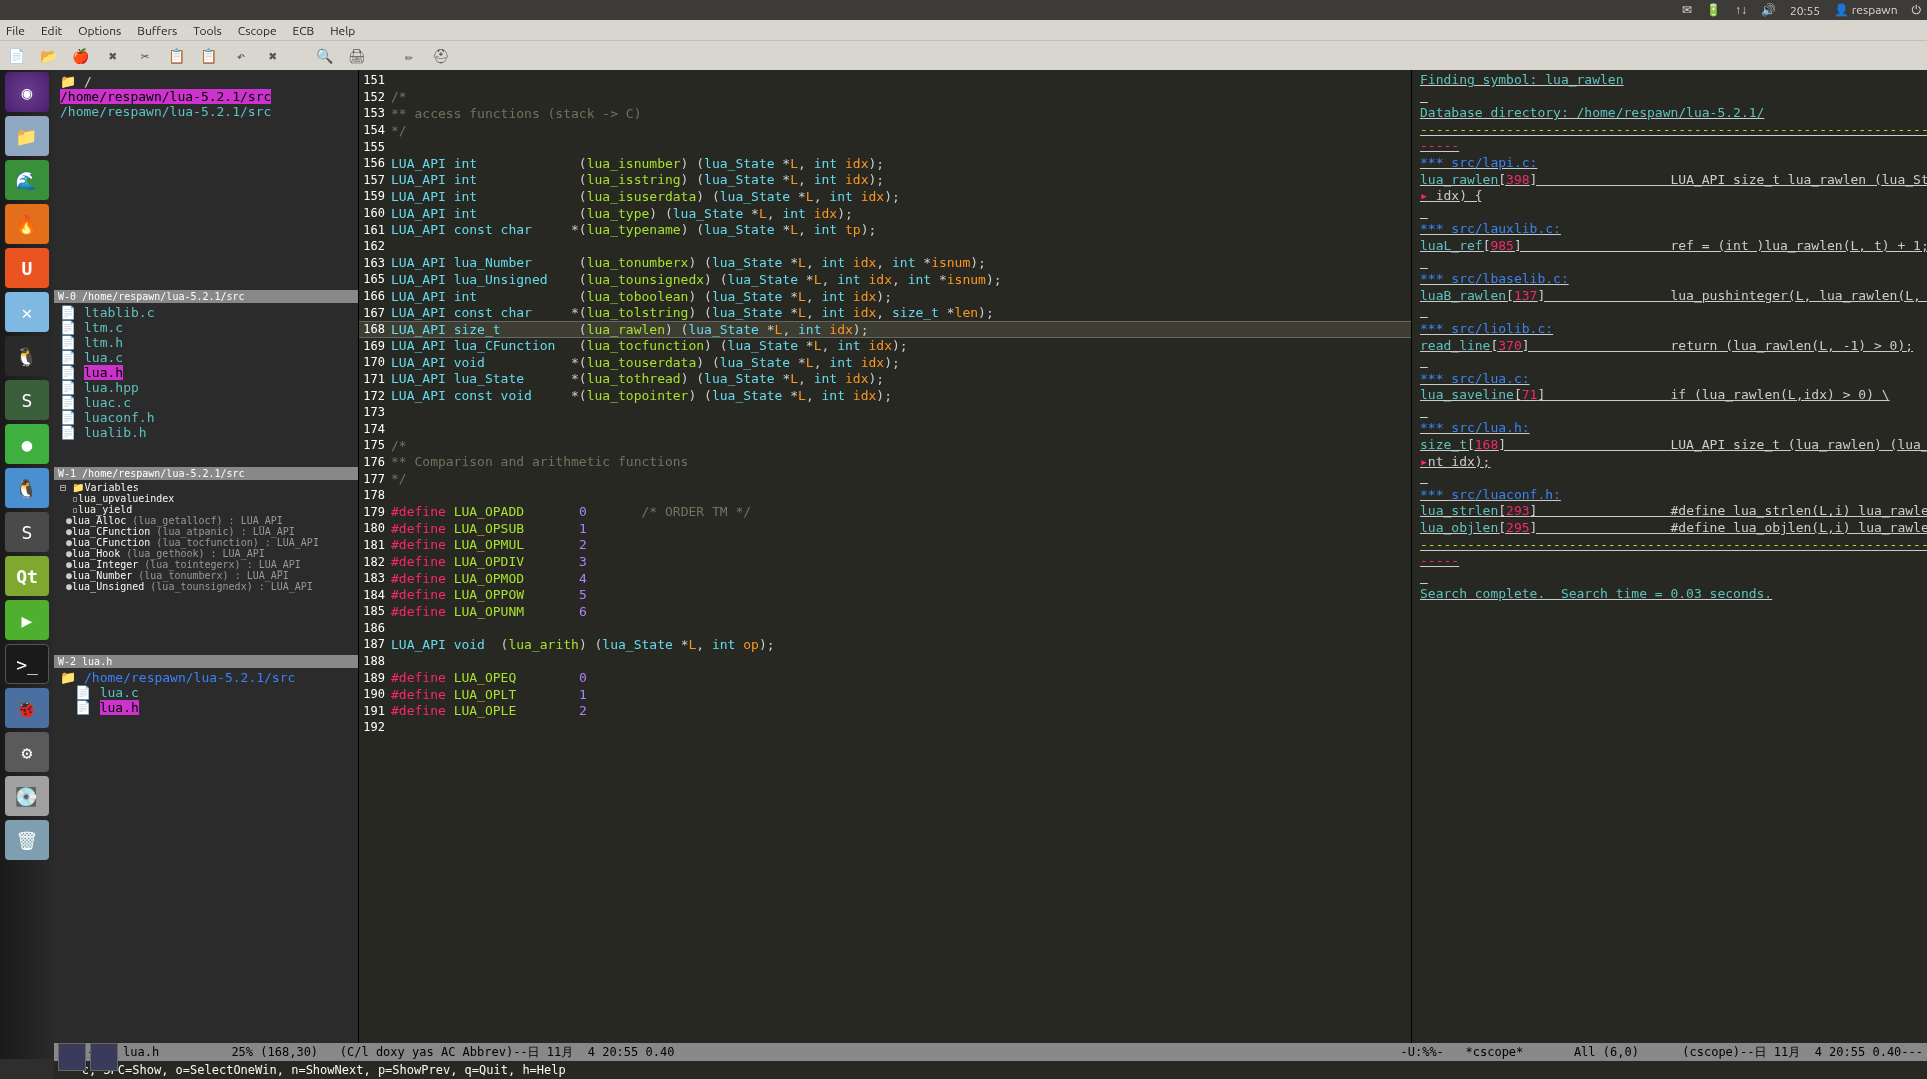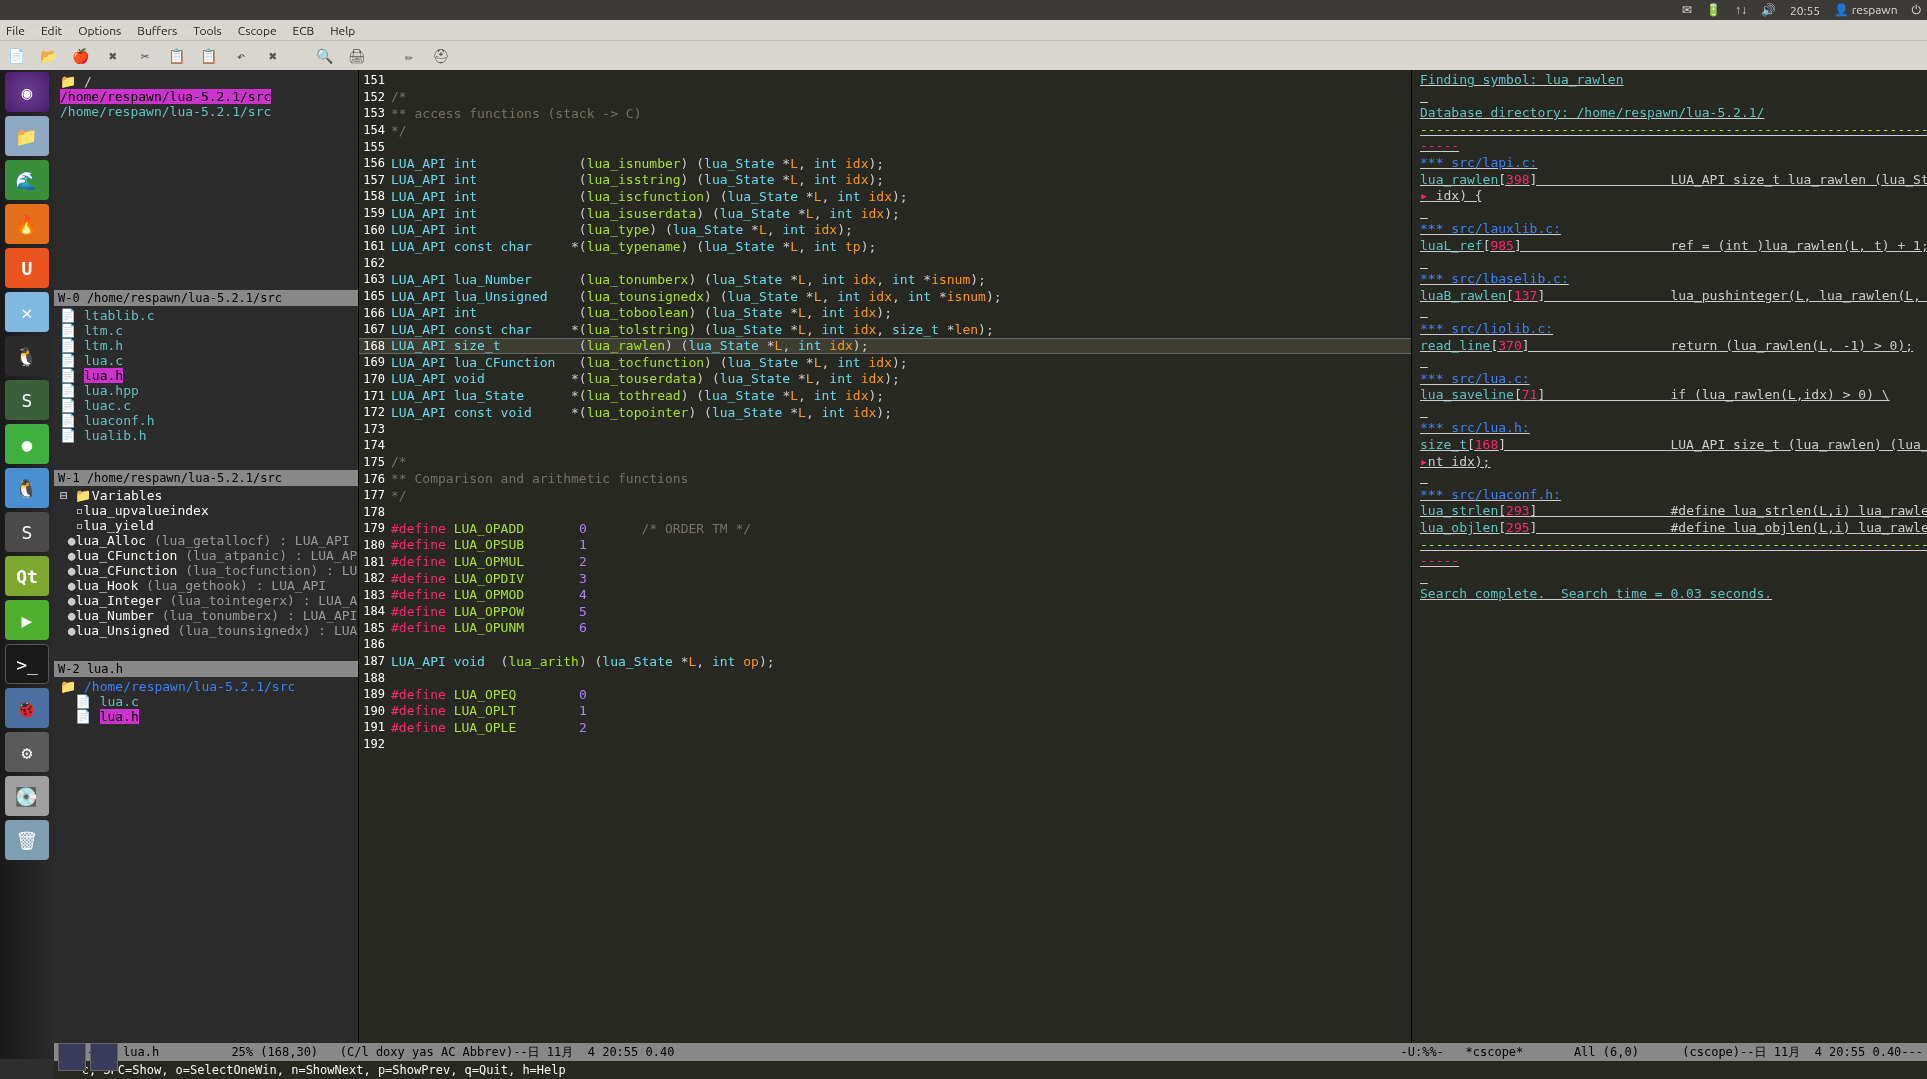--- a/index.html
+++ b/index.html
@@ -115,38 +115,38 @@
 .txt-yellow { color: #3b82f6; }
 .txt-red { color: #f92672; }
 .txt-orange { color: #fd971f; }
 .txt-gray { color: #999; }
 .txt-white { color: #f8f8f2; }
 .txt-comment { color: #75715e; }
 .txt-purple { color: #ae81ff; }
 .txt-blue { color: #66d9ef; }
 .ecb-section-header {
   background: #888;
-  color: #000000;
+  color: #ffffff;
   padding: 1px 4px;
-  font-size: 12px;
+  font-size: 10px;
   white-space: pre;
 }
 .ecb-files {
   flex: 0 0 164px;
   padding: 2px 6px;
   overflow: hidden;
 }
 .ecb-files .line { white-space: pre; }
 .hl-magenta2 { background: #cc33cc; color: #000; }
 .ecb-methods {
   flex: 0 0 175px;
   padding: 2px 6px;
   overflow: hidden;
 }
-.ecb-methods .line { white-space: pre; font-size: 13px; }
+.ecb-methods .line { white-space: pre; font-size: 10px; }
 .ecb-history {
   flex: 1;
   padding: 2px 6px;
 }
 .ecb-history .line { white-space: pre; }
 
 .code-panel {
   flex: 1;
   background: #272822;
   display: flex;
@@ -368,24 +368,20 @@
         </div>
         <div class="code-line">
           <span class="lineno">156</span>
           <span class="code-content"><span class="txt-blue">LUA_API</span> <span class="txt-blue">int</span>             (<span class="txt-green">lua_isnumber</span>) (<span class="txt-blue">lua_State</span> *<span class="txt-orange">L</span>, <span class="txt-blue">int</span> <span class="txt-orange">idx</span>);</span>
         </div>
         <div class="code-line">
           <span class="lineno">157</span>
           <span class="code-content"><span class="txt-blue">LUA_API</span> <span class="txt-blue">int</span>             (<span class="txt-green">lua_isstring</span>) (<span class="txt-blue">lua_State</span> *<span class="txt-orange">L</span>, <span class="txt-blue">int</span> <span class="txt-orange">idx</span>);</span>
         </div>
         <div class="code-line">
-          <span class="lineno">158</span>
-          <span class="code-content"><span class="txt-blue">LUA_API</span> <span class="txt-blue">int</span>             (<span class="txt-green">lua_iscfunction</span>) (<span class="txt-blue">lua_State</span> *<span class="txt-orange">L</span>, <span class="txt-blue">int</span> <span class="txt-orange">idx</span>);</span>
-        </div>
-        <div class="code-line">
           <span class="lineno">159</span>
           <span class="code-content"><span class="txt-blue">LUA_API</span> <span class="txt-blue">int</span>             (<span class="txt-green">lua_isuserdata</span>) (<span class="txt-blue">lua_State</span> *<span class="txt-orange">L</span>, <span class="txt-blue">int</span> <span class="txt-orange">idx</span>);</span>
         </div>
         <div class="code-line">
           <span class="lineno">160</span>
           <span class="code-content"><span class="txt-blue">LUA_API</span> <span class="txt-blue">int</span>             (<span class="txt-green">lua_type</span>) (<span class="txt-blue">lua_State</span> *<span class="txt-orange">L</span>, <span class="txt-blue">int</span> <span class="txt-orange">idx</span>);</span>
         </div>
         <div class="code-line">
           <span class="lineno">161</span>
           <span class="code-content"><span class="txt-blue">LUA_API</span> <span class="txt-blue">const</span> <span class="txt-blue">char</span>     *(<span class="txt-green">lua_typename</span>) (<span class="txt-blue">lua_State</span> *<span class="txt-orange">L</span>, <span class="txt-blue">int</span> <span class="txt-orange">tp</span>);</span>

